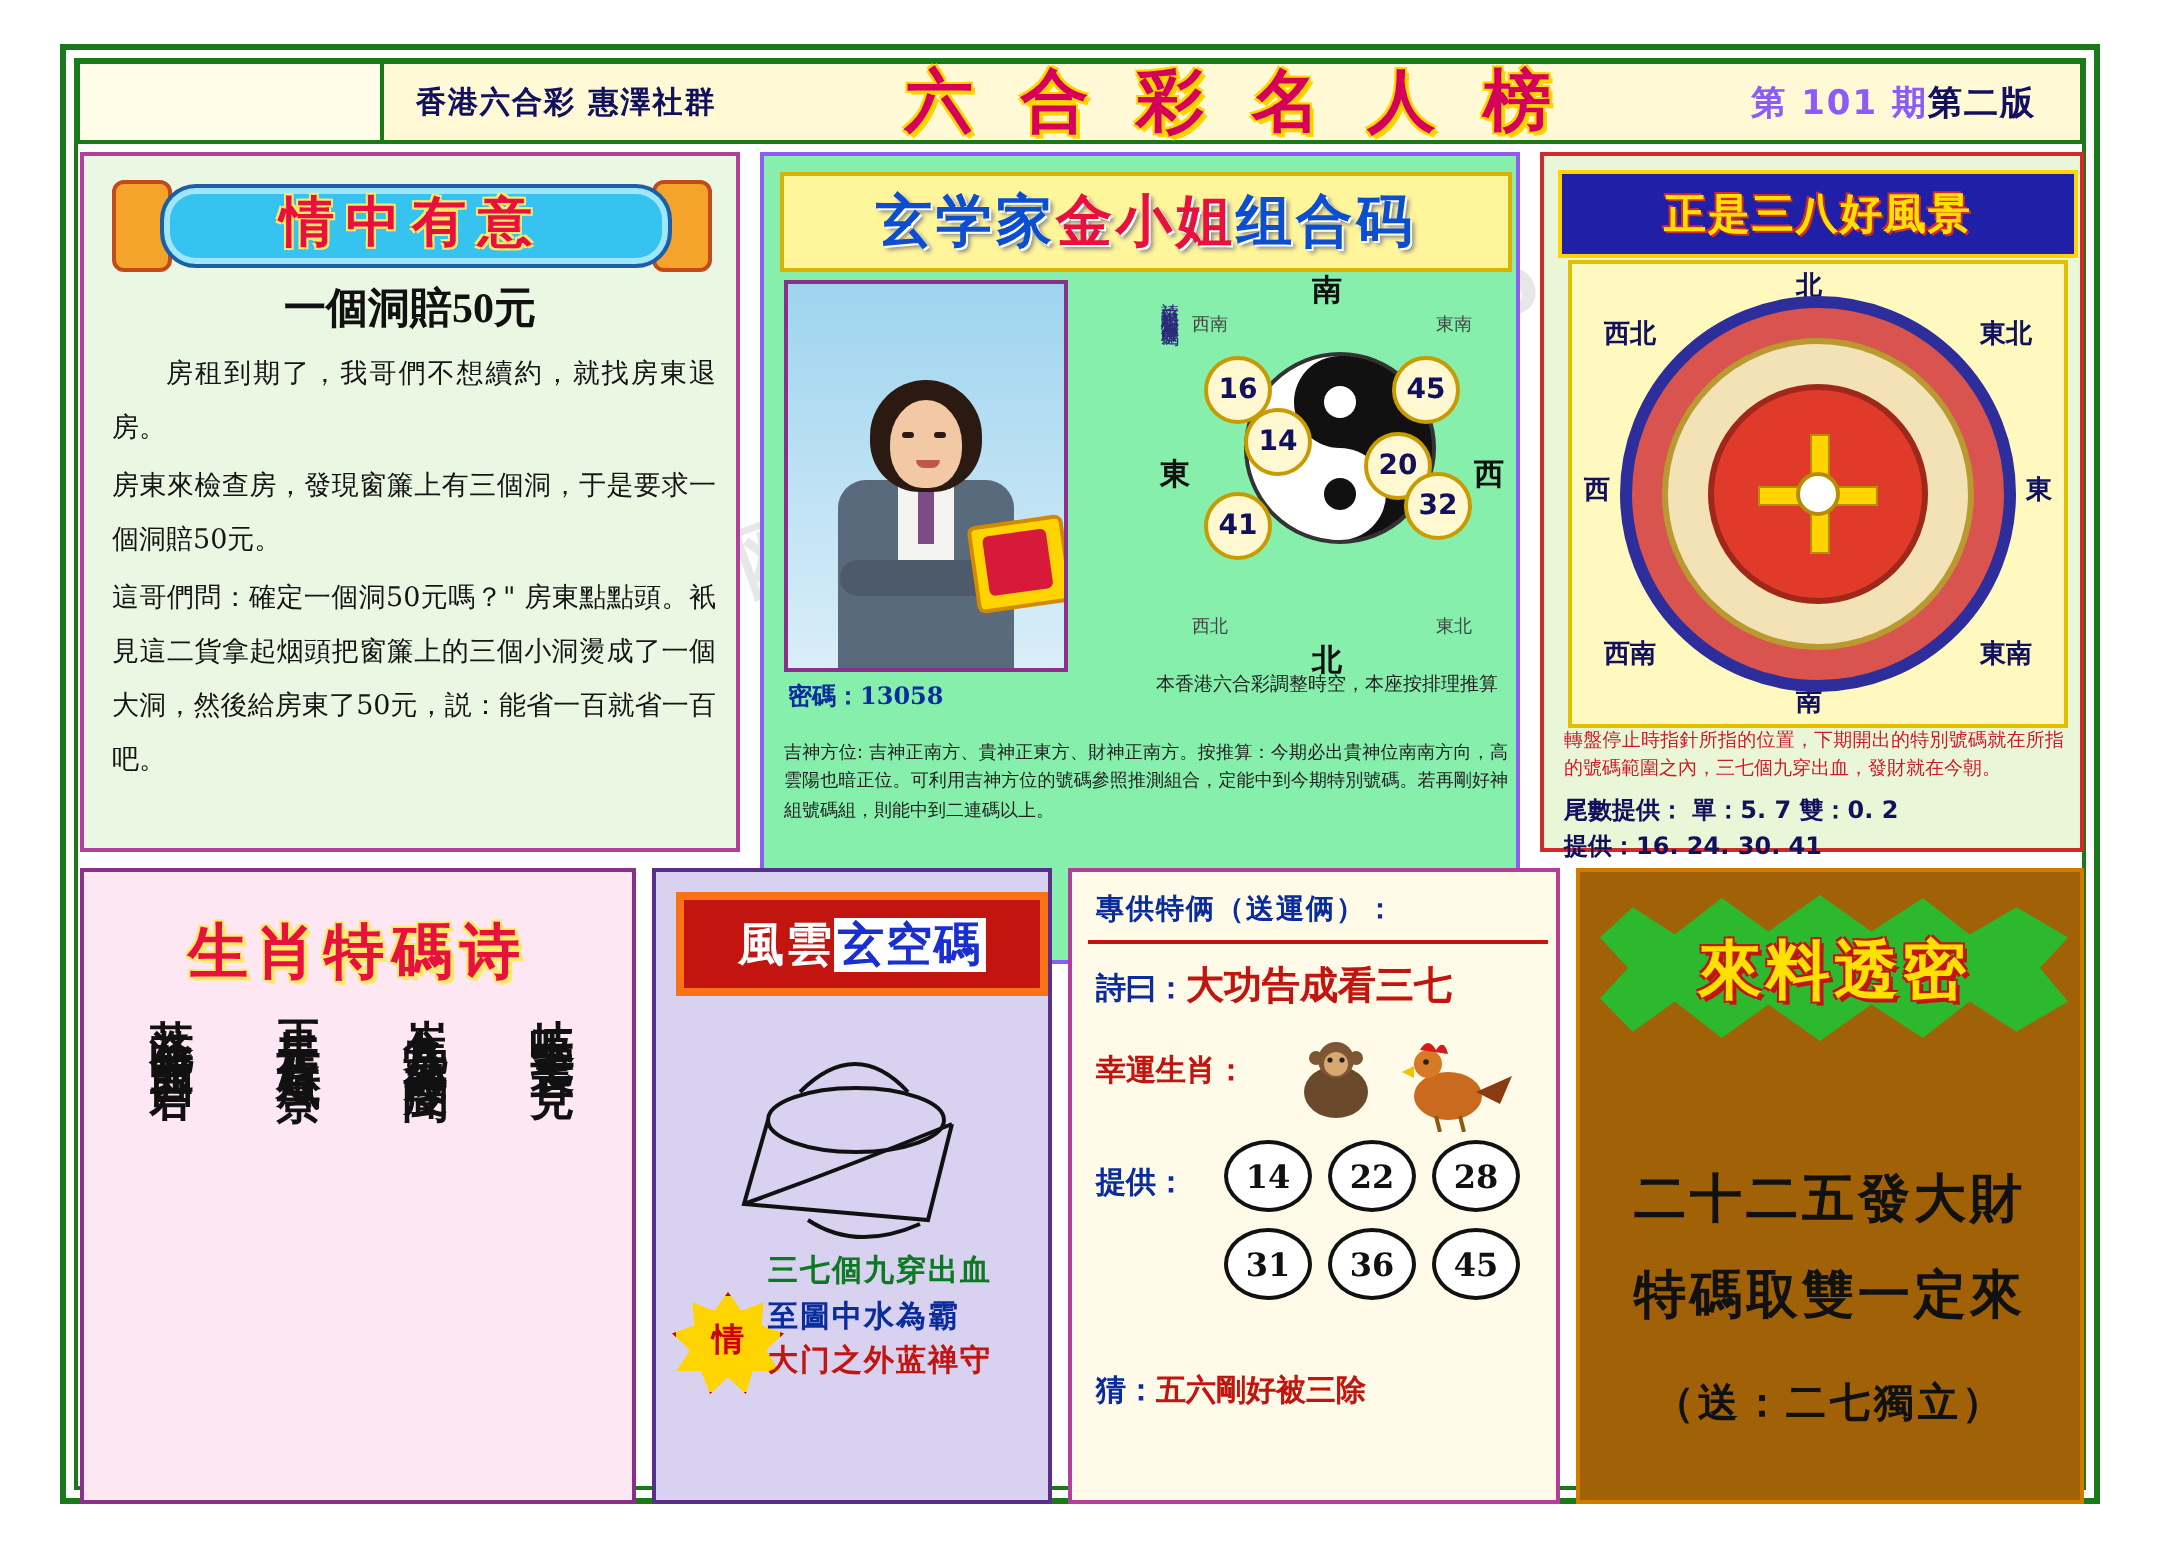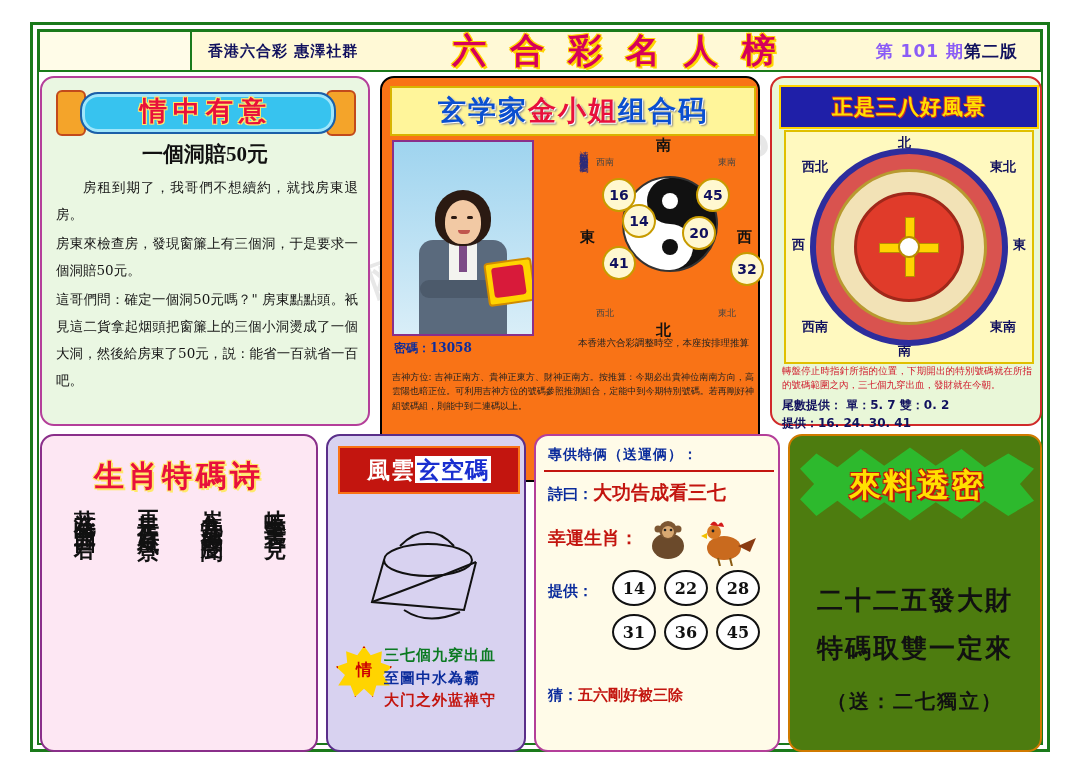--- a/index.html
+++ b/index.html
@@ -51,21 +51,21 @@
   .hdr-issue{
     font-size:17px;color:#8b5cf6;font-weight:bold;
     white-space:nowrap;letter-spacing:1px;
   }
   .hdr-edition{
     font-size:17px;color:#11115e;font-weight:bold;margin-right:22px;
     white-space:nowrap;letter-spacing:1px;
   }
 
   
-  .panel{position:absolute;box-sizing:border-box;border-radius:14px;}
+  .panel{position:absolute;box-sizing:border-box;}
 
   
   #p1{
     left:40px;top:76px;width:330px;height:350px;
     background:#eaf7e2;border:2px solid #b43f9a;
   }
   .p1-banner{
     position:absolute;left:14px;top:8px;width:300px;height:52px;
   }
   .p1-banner .ribbon{
@@ -97,21 +97,21 @@
     font-size:13.5px;line-height:2.0;color:#151515;
     font-family:"DejaVu Serif","Liberation Serif",serif;
     text-align:justify;
   }
   .p1-body p{margin:0 0 2px 0;}
   .p1-body p.indent{text-indent:2em;}
 
   
   #p2{
     left:380px;top:76px;width:380px;height:406px;
-    background:#f97316;border:2px solid #000000;
+    background:#86efac;border:2px solid #8b5cf6;
   }
   .p2-title{
     position:absolute;left:8px;top:8px;width:362px;height:46px;
     background:#fff59a;border:2px solid #d8b400;
     display:flex;align-items:center;justify-content:center;
   }
   .p2-title span{
     font-family:"DejaVu Serif","Liberation Serif",serif;
     font-size:28px;font-weight:bold;letter-spacing:2px;
     color:#0b4fd0;
@@ -175,21 +175,21 @@
   .taiji i.d1{top:15px;background:#fff;}
   .taiji i.d2{bottom:15px;background:#111;}
   .numball{
     position:absolute;width:30px;height:30px;border-radius:50%;
     background:#fff8d0;border:2px solid #c89b00;
     display:flex;align-items:center;justify-content:center;
     font-size:14px;font-weight:bold;color:#11115e;
   }
   .nb1{left:24px;top:40px;} .nb2{left:44px;top:66px;}
   .nb3{left:24px;top:108px;} .nb4{left:118px;top:40px;}
-  .nb5{left:104px;top:78px;} .nb6{left:124px;top:114px;margin-left:28px;}
+  .nb5{left:104px;top:78px;} .nb6{left:124px;top:98px;}
   .p2-code{
     position:absolute;left:12px;top:262px;font-size:12px;font-weight:bold;color:#0b2c9c;
     font-family:"DejaVu Serif","Liberation Serif",serif;
   }
   .p2-note{
     position:absolute;left:196px;top:258px;width:176px;
     font-size:9.5px;line-height:1.5;color:#222;text-align:justify;
   }
   .p2-foot{
     position:absolute;left:10px;top:292px;width:362px;
@@ -282,21 +282,21 @@
     height:100%;
   }
 
   
   #p5{
     left:326px;top:434px;width:200px;height:318px;
     background:#d8d2f0;border:2px solid #5a2f8a;
   }
   .p5-title{
     position:absolute;left:10px;top:10px;width:178px;height:44px;
-    background:#c3150f;border:2px solid #f97316;
+    background:#c3150f;border:4px solid #f97316;
     display:flex;align-items:center;justify-content:center;
   }
   .p5-title span{
     font-family:"DejaVu Serif","Liberation Serif",serif;
     font-size:23px;font-weight:bold;letter-spacing:1px;color:#ffffff;
     white-space:nowrap;
   }
   .p5-title .y{color:#1a2fd0;background:#fff;padding:0 2px;}
   .p5-draw{position:absolute;left:16px;top:70px;width:168px;height:140px;}
   .p5-burst{
@@ -306,60 +306,60 @@
     position:absolute;left:0;top:0;width:52px;height:48px;
     background:#ffd400;border:2px solid #c00;
     clip-path:polygon(50% 0%,62% 18%,82% 10%,80% 32%,100% 40%,84% 56%,96% 76%,72% 76%,66% 98%,50% 82%,34% 98%,26% 76%,4% 76%,16% 56%,0% 40%,20% 32%,18% 10%,38% 18%);
   }
   .burst-shape span{
     position:absolute;left:0;top:12px;width:52px;text-align:center;
     font-size:16px;font-weight:bold;color:#c00;
     font-family:"DejaVu Serif",serif;
   }
   .p5-lines{
-    position:absolute;left:56px;top:208px;width:140px;
+    position:absolute;left:56px;top:188px;width:140px;
     font-family:"DejaVu Serif","Liberation Serif",serif;
     font-size:15px;font-weight:bold;line-height:1.5;color:#0b2c9c;
     letter-spacing:1px;
   }
   .p5-lines div:nth-child(1){color:#0b7a22;}
   .p5-lines div:nth-child(2){color:#0b2c9c;}
   .p5-lines div:nth-child(3){color:#c3150f;}
 
   
   #p6{
     left:534px;top:434px;width:246px;height:318px;
     background:#fffbe8;border:2px solid #b43f9a;
   }
   .p6-row{position:absolute;left:12px;font-family:"DejaVu Serif","Liberation Serif",serif;}
   .p6-head{top:10px;font-size:14px;font-weight:bold;color:#0b2c9c;letter-spacing:1px;white-space:nowrap;}
   .p6-line{position:absolute;left:8px;top:34px;width:230px;height:2px;background:#c3150f;}
   .p6-poem{top:44px;font-size:15px;font-weight:bold;color:#0b2c9c;white-space:nowrap;}
   .p6-poem .big{font-size:19px;color:#c3150f;}
-  .p6-lucky{top:90px;font-size:18px;font-weight:bold;color:#c3150f;}
+  .p6-lucky{top:90px;font-size:15px;font-weight:bold;color:#c3150f;}
   .p6-animals{position:absolute;left:110px;top:80px;width:120px;height:50px;}
   .p6-provide{top:146px;font-size:15px;font-weight:bold;color:#0b2c9c;}
   .p6-balls{
     position:absolute;left:76px;top:134px;width:160px;
     display:flex;flex-wrap:wrap;gap:8px 8px;
   }
   .p6-ball{
     width:40px;height:32px;border-radius:50%;
     border:2px solid #111;background:#fff;
     display:flex;align-items:center;justify-content:center;
     font-size:16px;font-weight:bold;color:#111;
     font-family:"DejaVu Serif",serif;
   }
   .p6-guess{top:250px;font-size:15px;font-weight:bold;color:#0b2c9c;white-space:nowrap;}
   .p6-guess .red{color:#c3150f;}
 
   
   #p7{
     left:788px;top:434px;width:254px;height:318px;
-    background:#4d7c0f;border:2px solid #d07a00;
+    background:#a16207;border:2px solid #d07a00;
   }
   .p7-burst{
     position:absolute;left:10px;top:10px;width:234px;height:76px;
   }
   .p7-burst .bg{
     position:absolute;left:0;top:0;width:234px;height:76px;background:#2db92d;
     clip-path:polygon(0% 30%,7% 10%,16% 28%,26% 4%,36% 26%,47% 2%,58% 26%,69% 4%,79% 28%,89% 10%,100% 30%,94% 50%,100% 72%,89% 92%,79% 72%,69% 96%,58% 74%,47% 98%,36% 74%,26% 96%,16% 72%,7% 92%,0% 70%,6% 50%);
   }
   .p7-burst .txt{
     position:absolute;left:0;top:18px;width:234px;text-align:center;

